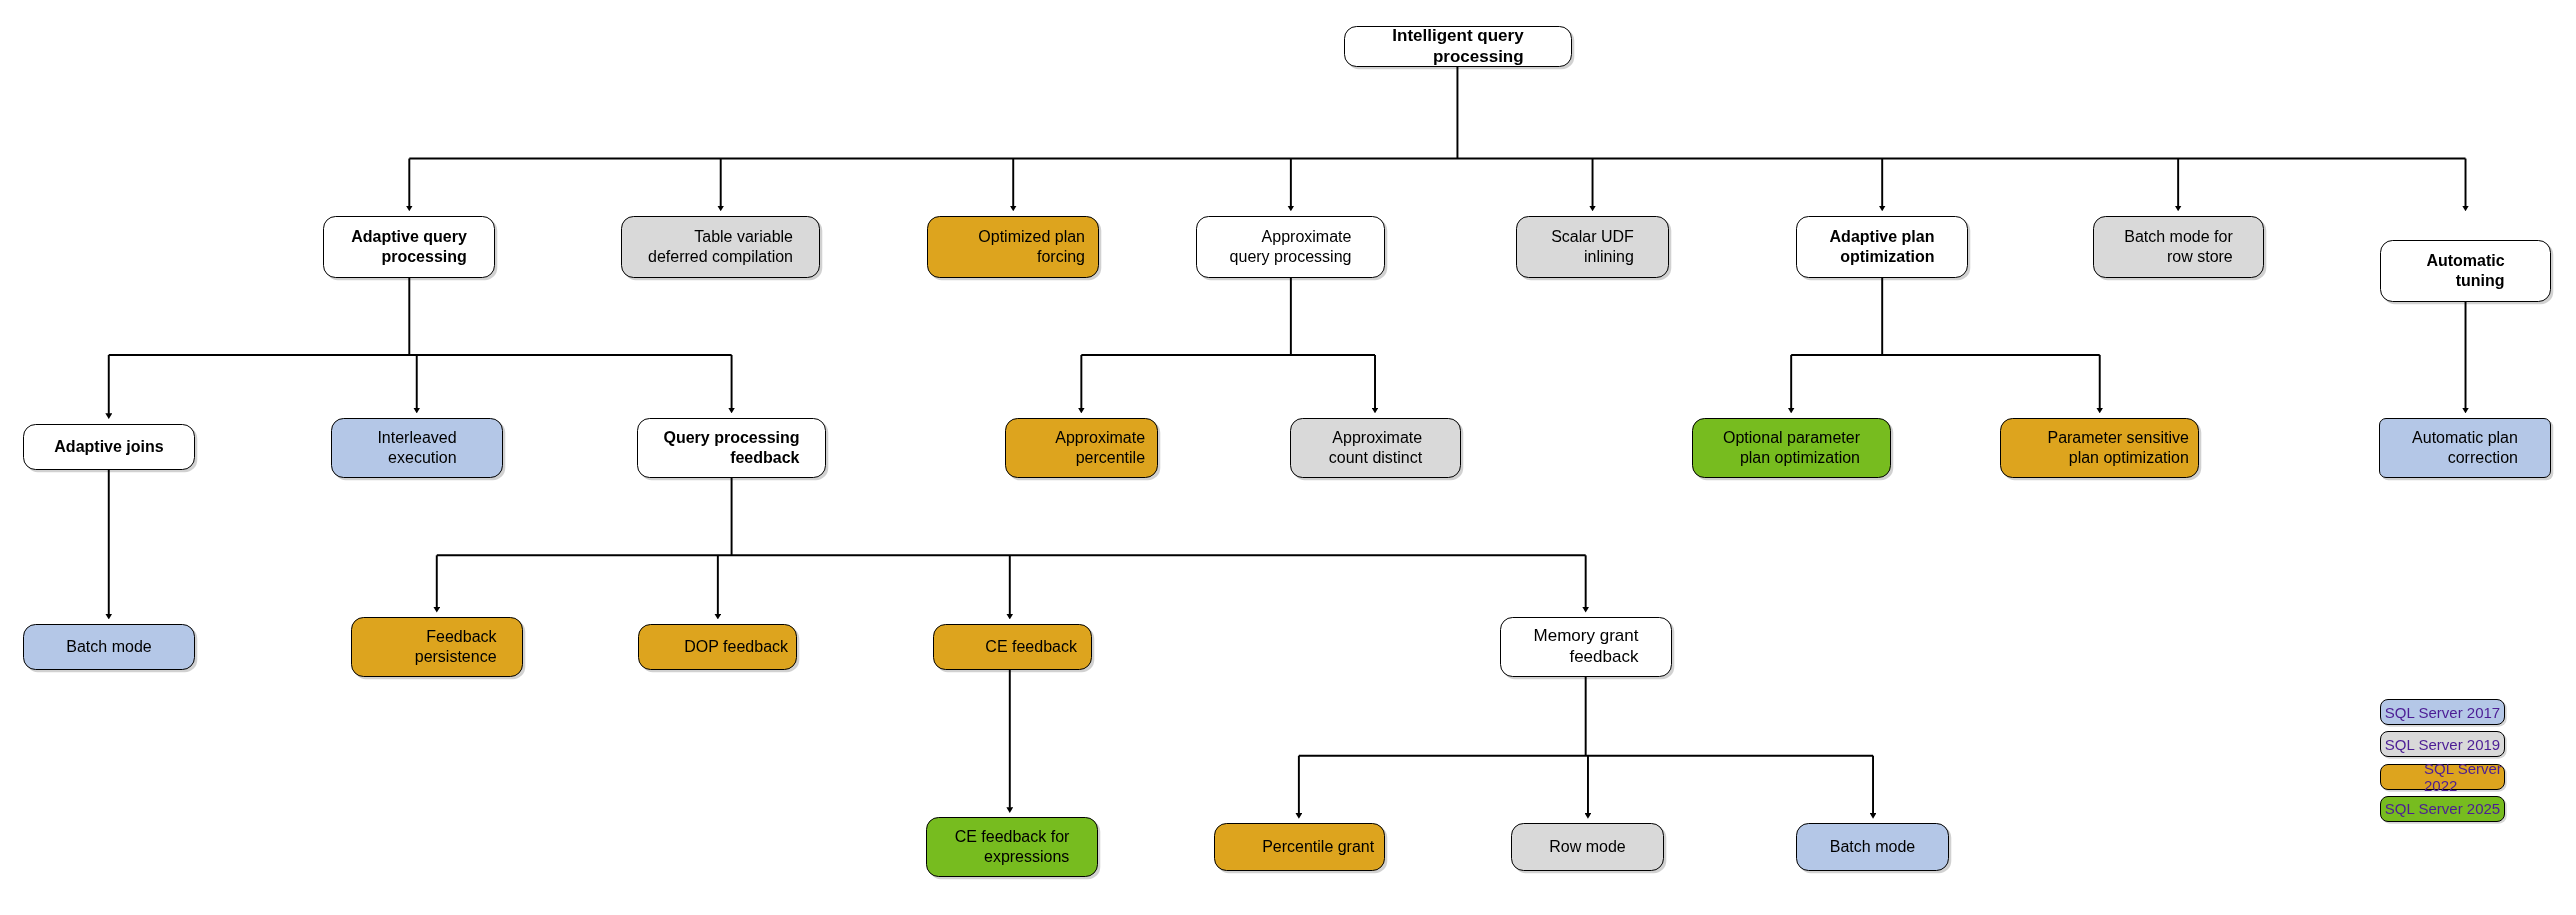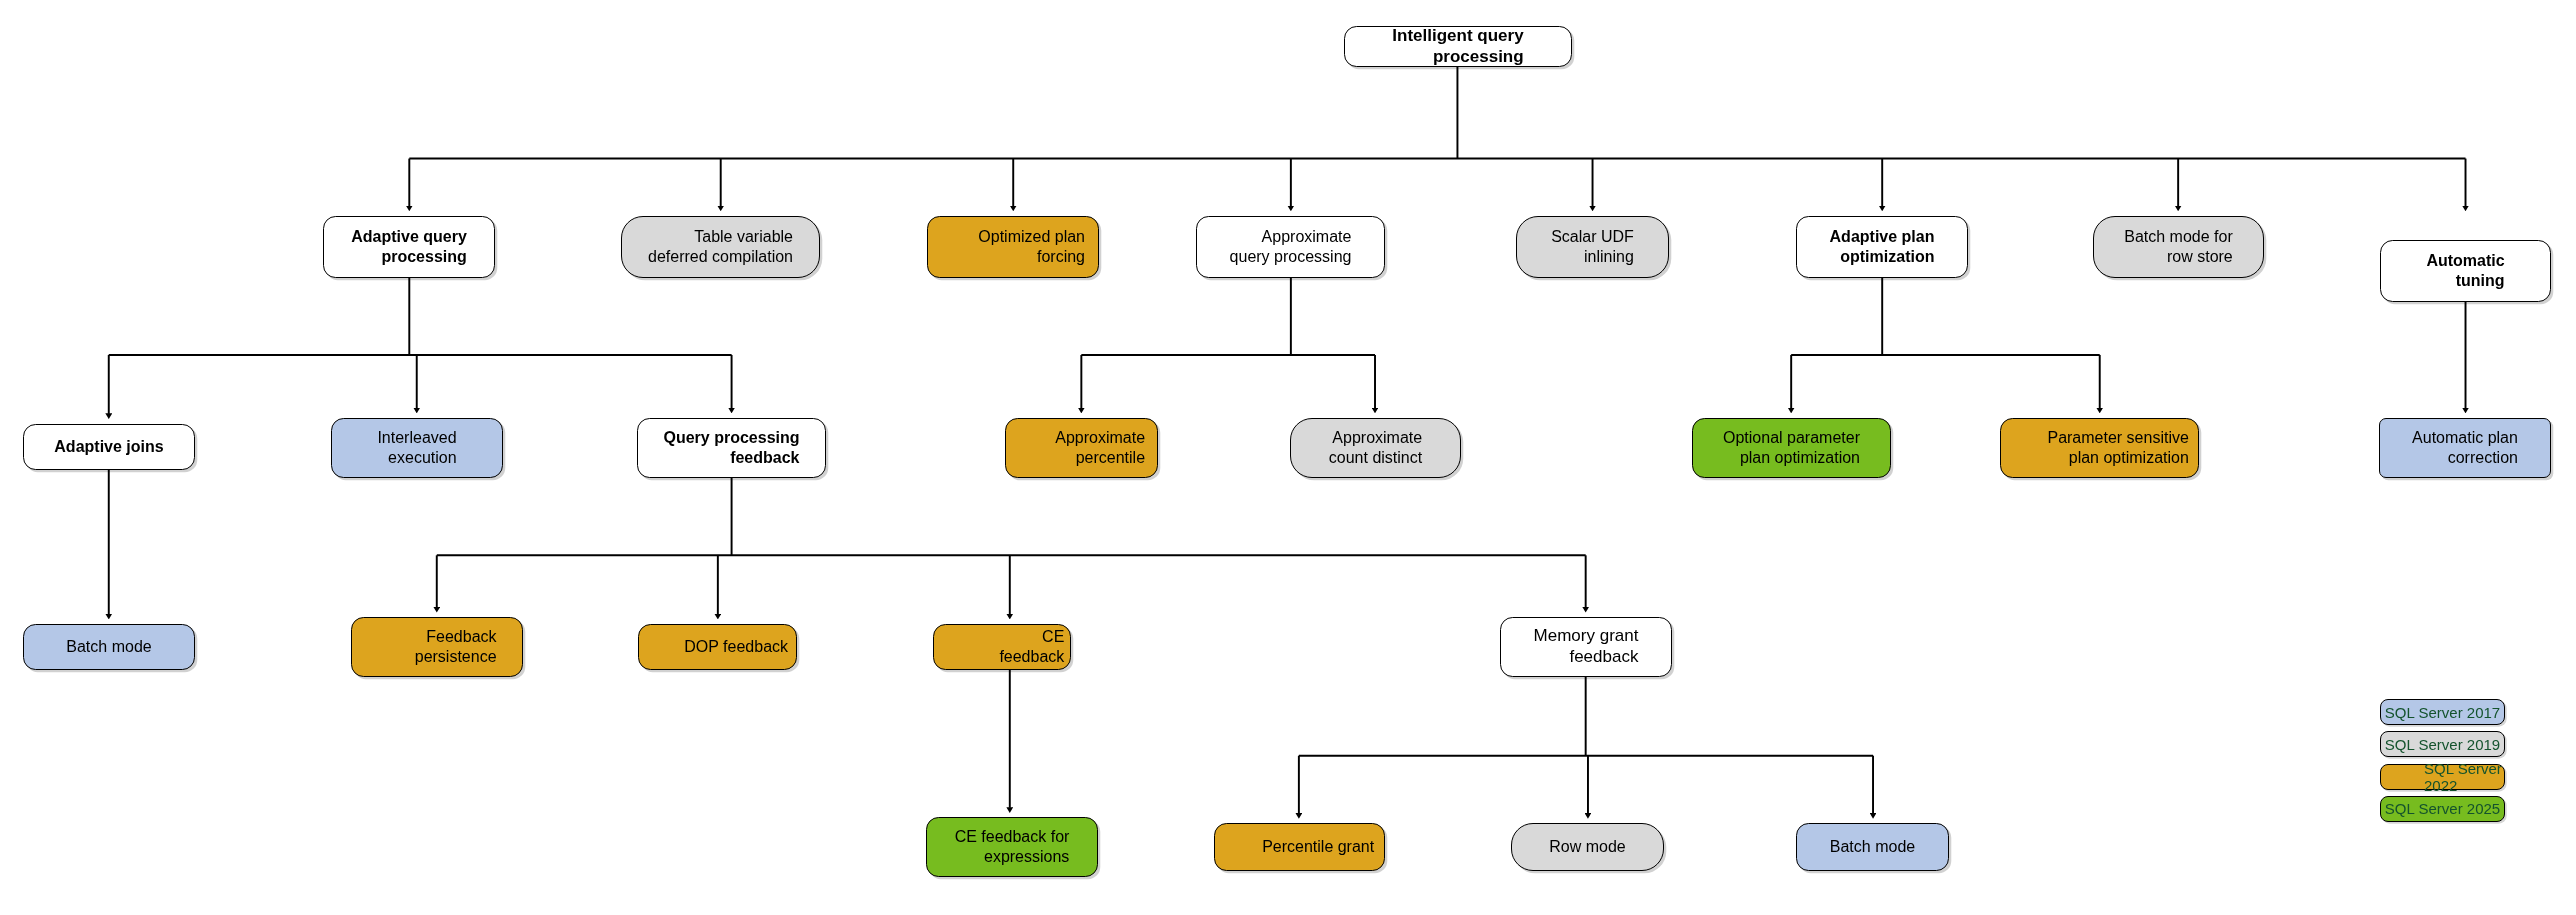--- a/index.html
+++ b/index.html
@@ -40,42 +40,42 @@
     line-height: 1.22;
     color: #000000;
     padding: 2.3px 5.7px;
     box-shadow: 2.3px 2.3px 0 rgba(0,0,0,0.18);
   }
   .node .node-label {
     display: block;
     white-space: pre-line;
   }
   .fill-white  { background: #ffffff; }
-  .fill-gray   { background: #d9d9d9; border-radius: 22px; }
+  .fill-gray   { background: #d9d9d9; }
   .fill-orange { background: #dda41e; padding-left: 43px; }
   .fill-blue   { background: #b4c7e7; }
   .fill-green  { background: #77bc1f; }
 
   .legend {
     position: absolute;
     display: flex;
     flex-direction: column;
     gap: 6.3px;
   }
   .legend-item {
     box-sizing: border-box;
     width: 125px;
     height: 26px;
     border: 1.7px solid #000000;
     border-radius: 8px;
     display: flex;
     align-items: center;
     justify-content: center;
     font-size: 15px;
-    color: #14532d;
+    color: #4c1d95;
     box-shadow: 1.7px 1.7px 0 rgba(0,0,0,0.16);
   }
 </style>
 </head>
 <body>
 
 <div id="diagram-root">
 
   <svg class="connectors" viewBox="0 0 4500 1600" preserveAspectRatio="none">
     <defs>
@@ -204,21 +204,21 @@
       <div class="node fill-blue" style="left: 23px; top: 624px; width: 172px; height: 46px; font-size: 16px; font-weight: 400;">
         <span class="node-label">Batch mode</span>
       </div>
       <div class="node fill-orange" style="left: 351px; top: 617px; width: 172px; height: 60px; font-size: 16px; font-weight: 400;">
         <span class="node-label">Feedback
 persistence</span>
       </div>
       <div class="node fill-orange" style="left: 638px; top: 624px; width: 159px; height: 46px; font-size: 16px; font-weight: 400;">
         <span class="node-label">DOP feedback</span>
       </div>
-      <div class="node fill-orange" style="left: 933px; top: 624px; width: 138px; height: 46px; font-size: 16px; font-weight: 400;">
+      <div class="node fill-orange" style="left: 933px; top: 624px; width: 159px; height: 46px; font-size: 16px; font-weight: 400;">
         <span class="node-label">CE feedback</span>
       </div>
       <div class="node fill-white" style="left: 1500px; top: 617px; width: 172px; height: 60px; font-size: 17px; font-weight: 400;">
         <span class="node-label">Memory grant
 feedback</span>
       </div>
       <div class="node fill-green" style="left: 926px; top: 817px; width: 172px; height: 60px; font-size: 16px; font-weight: 400;">
         <span class="node-label">CE feedback for
 expressions</span>
       </div>

